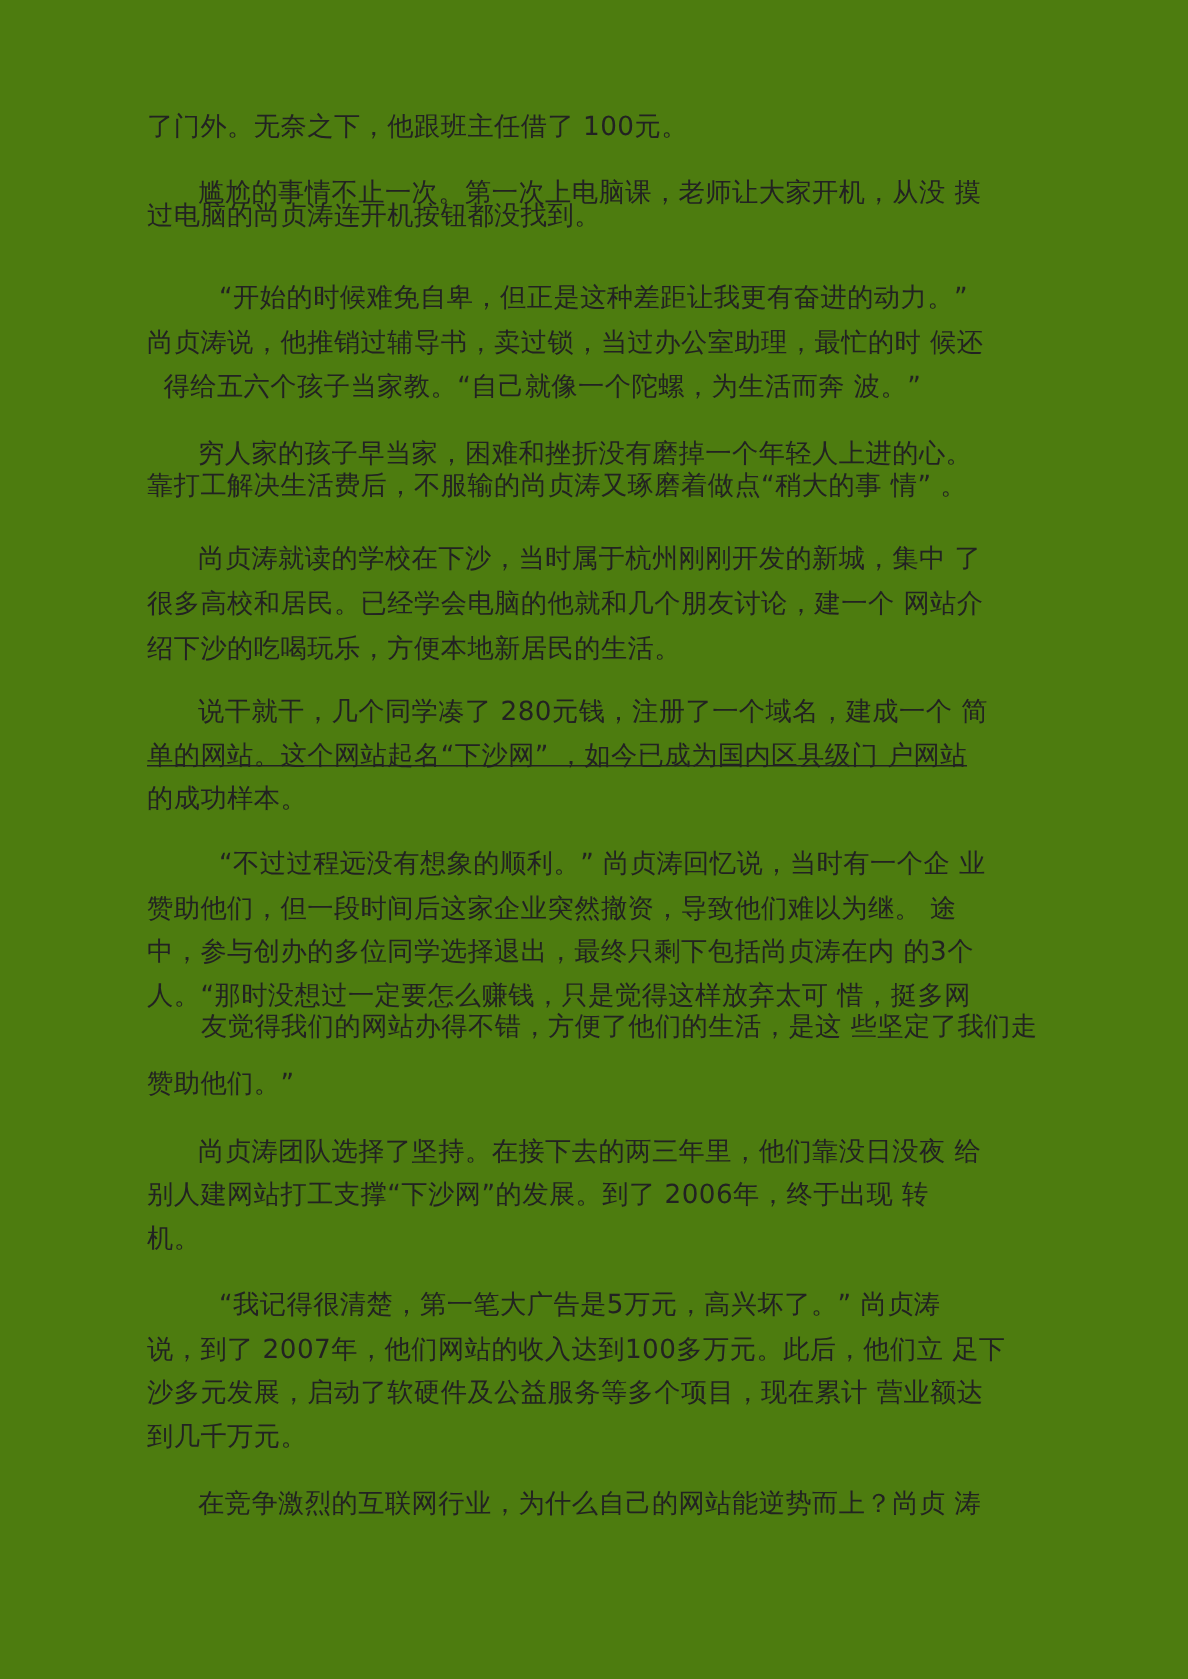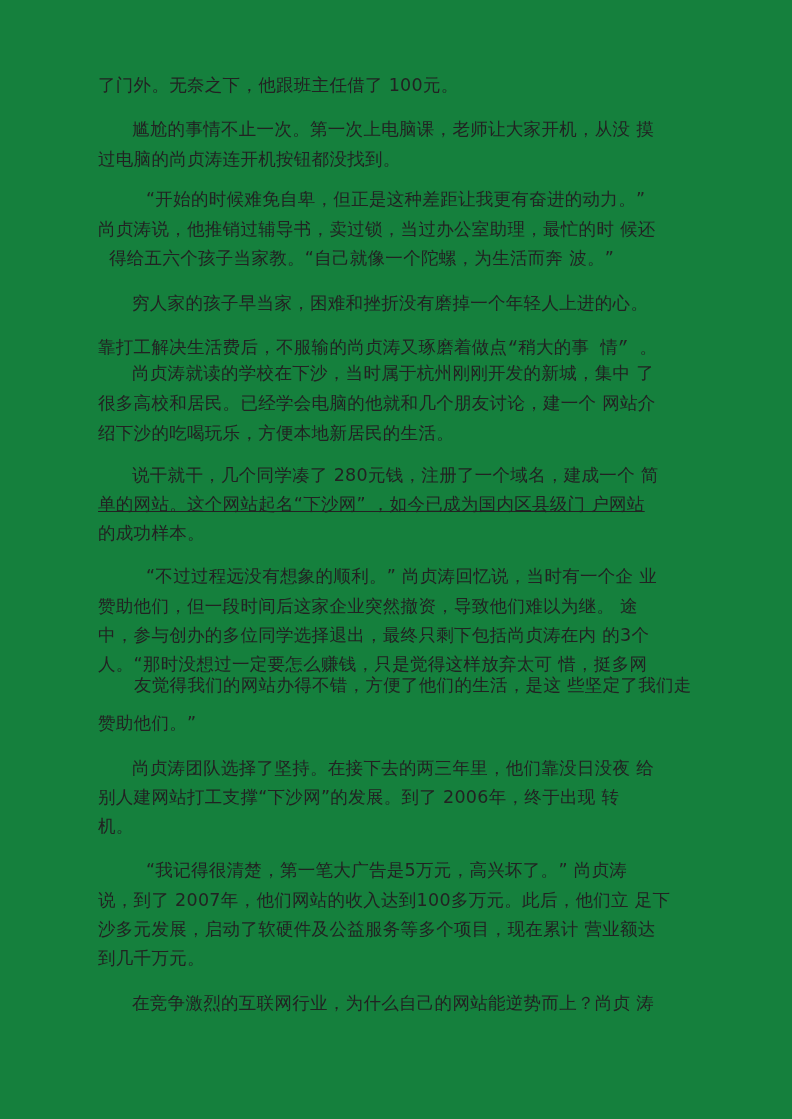--- a/index.html
+++ b/index.html
@@ -1,40 +1,40 @@
 <!DOCTYPE html>
 <html><head>
 <meta charset="utf-8">
 <style>
   html, body { margin: 0; padding: 0; background: #ffffff; }
   body { width: 792px; height: 1119px; position: relative; overflow: hidden;
          font-family: "DejaVu Sans", "Liberation Sans", sans-serif; color: #1a1a1a; }
-  .page { position: absolute; left: 0; top: 0; width: 792px; height: 1119px; background: #15803d; }
+  .page { position: absolute; left: 0; top: 0; width: 792px; height: 1119px; background: #4d7c0f; }
   .line { position: absolute; left: 98px; white-space: nowrap; font-size: 17.5px; line-height: 24px;
           letter-spacing: 0.3px; color: #222; }
 </style>
 </head>
 <body>
 
 <div class="page" id="page">
     <div>
       <div class="line" style="top: 73px; left: 98px;">了门外。无奈之下，他跟班主任借了  100元。</div>
     </div>
     <div>
       <div class="line" style="top: 117px; left: 132px;">尴尬的事情不止一次。第一次上电脑课，老师让大家开机，从没  摸</div>
-      <div class="line" style="top: 147px; left: 98px;">过电脑的尚贞涛连开机按钮都没找到。</div>
+      <div class="line" style="top: 132px; left: 98px;">过电脑的尚贞涛连开机按钮都没找到。</div>
     </div>
     <div>
       <div class="line" style="top: 187px; left: 146px;">“开始的时候难免自卑，但正是这种差距让我更有奋进的动力。”</div>
       <div class="line" style="top: 217px; left: 98px;">尚贞涛说，他推销过辅导书，卖过锁，当过办公室助理，最忙的时  候还</div>
       <div class="line" style="top: 246px; left: 98px; margin-left: 11px;">得给五六个孩子当家教。“自己就像一个陀螺，为生活而奔  波。”</div>
     </div>
     <div>
       <div class="line" style="top: 291px; left: 132px;">穷人家的孩子早当家，困难和挫折没有磨掉一个年轻人上进的心。</div>
-      <div class="line" style="top: 336px; left: 98px; font-family: Liberation Mono, monospace;">靠打工解决生活费后，不服输的尚贞涛又琢磨着做点“稍大的事  情”  。</div>
+      <div class="line" style="top: 312px; left: 98px;">靠打工解决生活费后，不服输的尚贞涛又琢磨着做点“稍大的事  情”  。</div>
     </div>
     <div>
       <div class="line" style="top: 361px; left: 132px;">尚贞涛就读的学校在下沙，当时属于杭州刚刚开发的新城，集中  了</div>
       <div class="line" style="top: 391px; left: 98px;">很多高校和居民。已经学会电脑的他就和几个朋友讨论，建一个  网站介</div>
       <div class="line" style="top: 421px; left: 98px;">绍下沙的吃喝玩乐，方便本地新居民的生活。</div>
     </div>
     <div>
       <div class="line" style="top: 463px; left: 132px;">说干就干，几个同学凑了  280元钱，注册了一个域名，建成一个  简</div>
       <div class="line" style="top: 492px; left: 98px; text-decoration: underline;">单的网站。这个网站起名“下沙网”  ，如今已成为国内区县级门  户网站</div>
       <div class="line" style="top: 521px; left: 98px;">的成功样本。</div>

